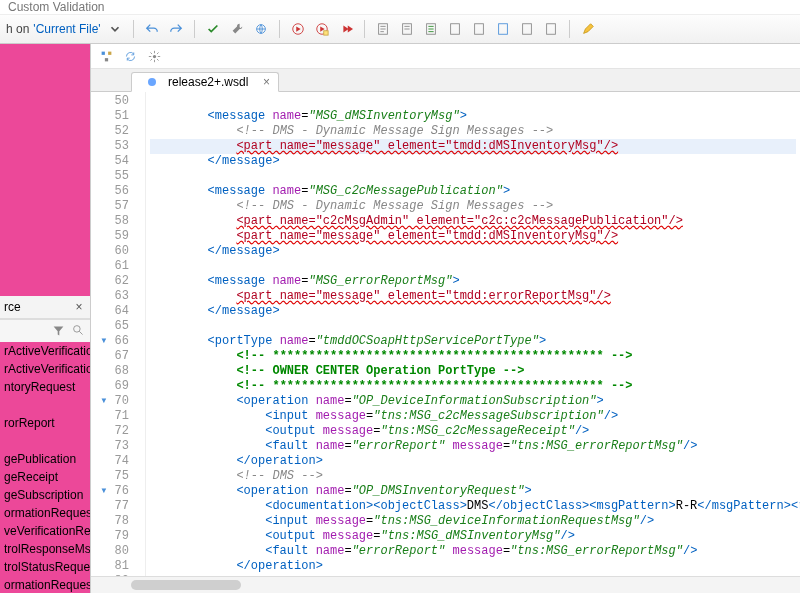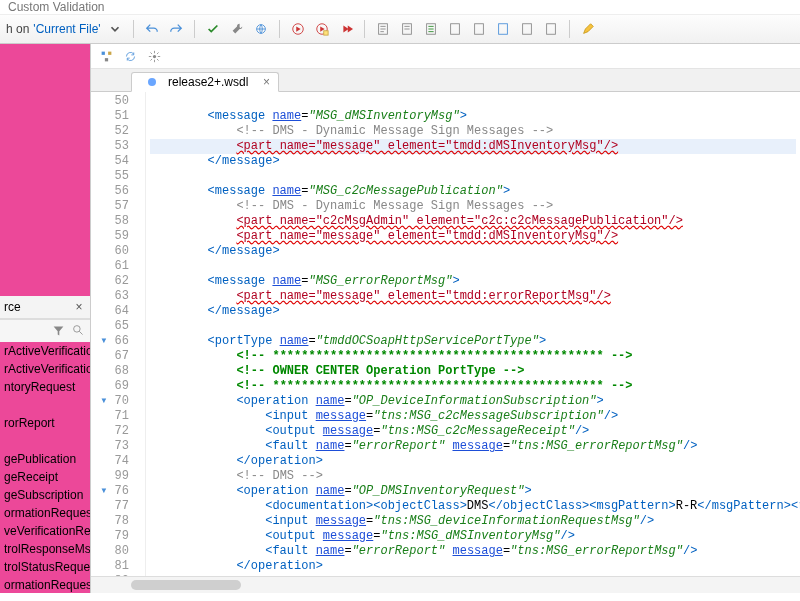--- a/index.html
+++ b/index.html
@@ -155,24 +155,24 @@
   .code {
     flex:1;
     padding:2px 4px;
     overflow:hidden;
     white-space:pre;
   }
   .code div{height:15px;}
   .code .hl{background:#e8f0fb;}
   
   .t-tag{color:#0060c0;}
-  .t-attr{color:#1d4ed8;text-decoration:underline;}
+  .t-attr{color:#a21caf;}
   .t-str{color:#1a7f1a;font-style:italic;}
   .t-err{color:#b00020;text-decoration: underline wavy #d00;}
-  .t-com{color:#888;}
+  .t-com{color:#888;font-style:italic;}
   .t-comg{color:#008800;font-weight:bold;}
   .t-text{color:#000;}
   
   .hscroll {
     height:16px;
     background:#f4f4f4;
     border-top:1px solid #ddd;
     position:relative;
   }
   .hscroll .thumb{
@@ -396,21 +396,21 @@
           <div>65</div>
           <div><span class="marker">▾</span>&nbsp;66</div>
           <div>67</div>
           <div>68</div>
           <div>69</div>
           <div><span class="marker">▾</span>&nbsp;70</div>
           <div>71</div>
           <div>72</div>
           <div>73</div>
           <div>74</div>
-          <div>99</div>
+          <div>75</div>
           <div><span class="marker">▾</span>&nbsp;76</div>
           <div>77</div>
           <div>78</div>
           <div>79</div>
           <div>80</div>
           <div>81</div>
           <div>82</div>
         </div>
       <div class="code" id="code"><div></div><div>        <span class="t-tag">&lt;message</span> <span class="t-attr">name</span>=<span class="t-str">"MSG_dMSInventoryMsg"</span><span class="t-tag">&gt;</span></div><div>            <span class="t-com">&lt;!-- DMS - Dynamic Message Sign Messages --&gt;</span></div><div class="hl">            <span class="t-err">&lt;part name="message" element="tmdd:dMSInventoryMsg"/&gt;</span></div><div>        <span class="t-tag">&lt;/message&gt;</span></div><div></div><div>        <span class="t-tag">&lt;message</span> <span class="t-attr">name</span>=<span class="t-str">"MSG_c2cMessagePublication"</span><span class="t-tag">&gt;</span></div><div>            <span class="t-com">&lt;!-- DMS - Dynamic Message Sign Messages --&gt;</span></div><div>            <span class="t-err">&lt;part name="c2cMsgAdmin" element="c2c:c2cMessagePublication"/&gt;</span></div><div>            <span class="t-err">&lt;part name="message" element="tmdd:dMSInventoryMsg"/&gt;</span></div><div>        <span class="t-tag">&lt;/message&gt;</span></div><div></div><div>        <span class="t-tag">&lt;message</span> <span class="t-attr">name</span>=<span class="t-str">"MSG_errorReportMsg"</span><span class="t-tag">&gt;</span></div><div>            <span class="t-err">&lt;part name="message" element="tmdd:errorReportMsg"/&gt;</span></div><div>        <span class="t-tag">&lt;/message&gt;</span></div><div></div><div>        <span class="t-tag">&lt;portType</span> <span class="t-attr">name</span>=<span class="t-str">"tmddOCSoapHttpServicePortType"</span><span class="t-tag">&gt;</span></div><div>            <span class="t-comg">&lt;!-- ********************************************** --&gt;</span></div><div>            <span class="t-comg">&lt;!-- OWNER CENTER Operation PortType --&gt;</span></div><div>            <span class="t-comg">&lt;!-- ********************************************** --&gt;</span></div><div>            <span class="t-tag">&lt;operation</span> <span class="t-attr">name</span>=<span class="t-str">"OP_DeviceInformationSubscription"</span><span class="t-tag">&gt;</span></div><div>                <span class="t-tag">&lt;input</span> <span class="t-attr">message</span>=<span class="t-str">"tns:MSG_c2cMessageSubscription"</span><span class="t-tag">/&gt;</span></div><div>                <span class="t-tag">&lt;output</span> <span class="t-attr">message</span>=<span class="t-str">"tns:MSG_c2cMessageReceipt"</span><span class="t-tag">/&gt;</span></div><div>                <span class="t-tag">&lt;fault</span> <span class="t-attr">name</span>=<span class="t-str">"errorReport"</span> <span class="t-attr">message</span>=<span class="t-str">"tns:MSG_errorReportMsg"</span><span class="t-tag">/&gt;</span></div><div>            <span class="t-tag">&lt;/operation&gt;</span></div><div>            <span class="t-com">&lt;!-- DMS --&gt;</span></div><div>            <span class="t-tag">&lt;operation</span> <span class="t-attr">name</span>=<span class="t-str">"OP_DMSInventoryRequest"</span><span class="t-tag">&gt;</span></div><div>                <span class="t-tag">&lt;documentation&gt;&lt;objectClass&gt;</span><span class="t-text">DMS</span><span class="t-tag">&lt;/objectClass&gt;&lt;msgPattern&gt;</span><span class="t-text">R-R</span><span class="t-tag">&lt;/msgPattern&gt;&lt;requirement&gt;</span></div><div>                <span class="t-tag">&lt;input</span> <span class="t-attr">message</span>=<span class="t-str">"tns:MSG_deviceInformationRequestMsg"</span><span class="t-tag">/&gt;</span></div><div>                <span class="t-tag">&lt;output</span> <span class="t-attr">message</span>=<span class="t-str">"tns:MSG_dMSInventoryMsg"</span><span class="t-tag">/&gt;</span></div><div>                <span class="t-tag">&lt;fault</span> <span class="t-attr">name</span>=<span class="t-str">"errorReport"</span> <span class="t-attr">message</span>=<span class="t-str">"tns:MSG_errorReportMsg"</span><span class="t-tag">/&gt;</span></div><div>            <span class="t-tag">&lt;/operation&gt;</span></div><div></div></div>
     </div>

